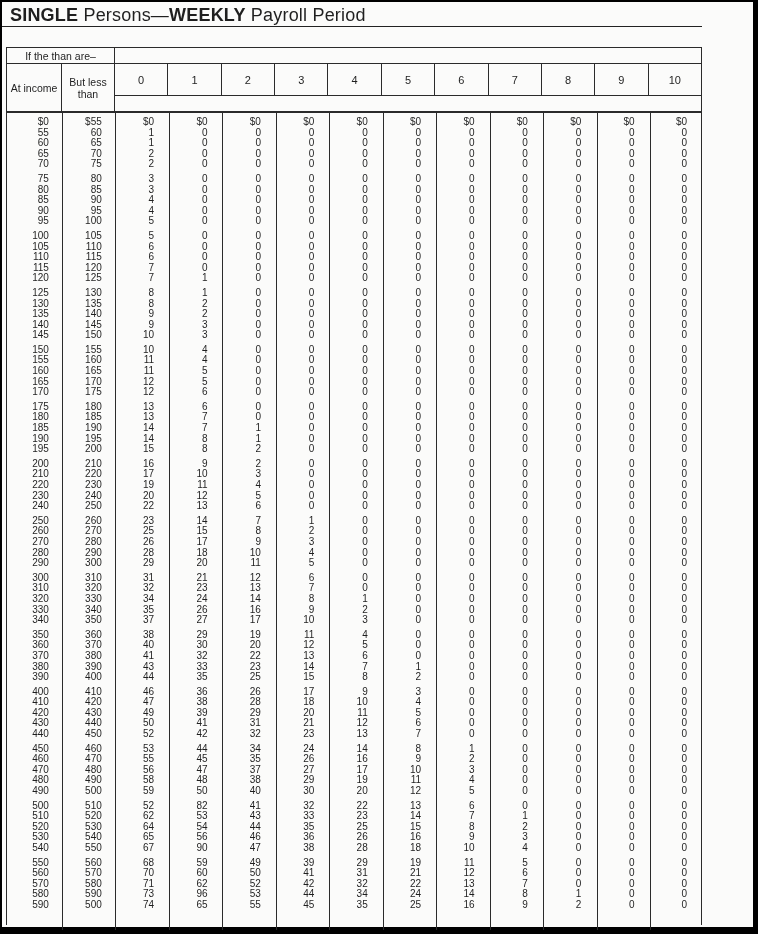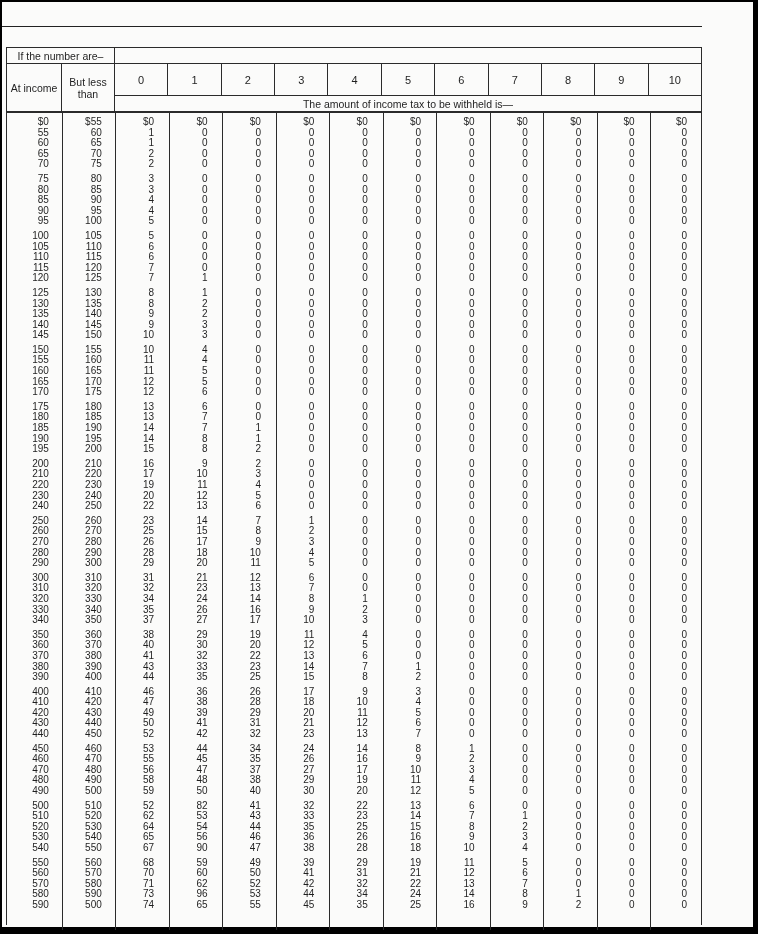--- a/index.html
+++ b/index.html
@@ -74,45 +74,45 @@
 </style>
 </head>
 <body>
 
 <div class="page">
   <div class="edge edge-top"></div>
   <div class="edge edge-left"></div>
   <div class="edge edge-right"></div>
   <div class="edge edge-bottom"></div>
 
+  <div class="title-row" id="page-title"><span class="b">SINGLE</span><span> Persons—</span><span class="b">WEEKLY</span><span> Payroll Period</span></div>
   <div class="title-rule"></div>
 
   <div class="table">
     <div class="hrow-a">
-      <div class="cell-wages">If the number are–</div>
+      <div class="cell-wages">If the than are–</div>
     </div>
     <div class="hrow-bc">
       <div class="cell-atleast">At income</div>
       <div class="cell-butless">But less
 than</div>
       <div class="alw-wrap">
         <div class="alw-numbers" id="alw-numbers">
             <div class="alw-num">0</div>
             <div class="alw-num">1</div>
             <div class="alw-num">2</div>
             <div class="alw-num">3</div>
             <div class="alw-num">4</div>
             <div class="alw-num">5</div>
             <div class="alw-num">6</div>
             <div class="alw-num">7</div>
             <div class="alw-num">8</div>
             <div class="alw-num">9</div>
             <div class="alw-num">10</div>
           </div>
-        <div class="amount-row">The amount of income tax to be withheld is—</div>
       </div>
     </div>
     <div class="tbody" id="tbody">
         <div class="gridline" style="left: 55px;"></div>
         <div class="gridline" style="left: 108px;"></div>
         <div class="gridline" style="left: 161.5px;"></div>
         <div class="gridline" style="left: 215px;"></div>
         <div class="gridline" style="left: 268.5px;"></div>
         <div class="gridline" style="left: 322px;"></div>
         <div class="gridline" style="left: 375.5px;"></div>

